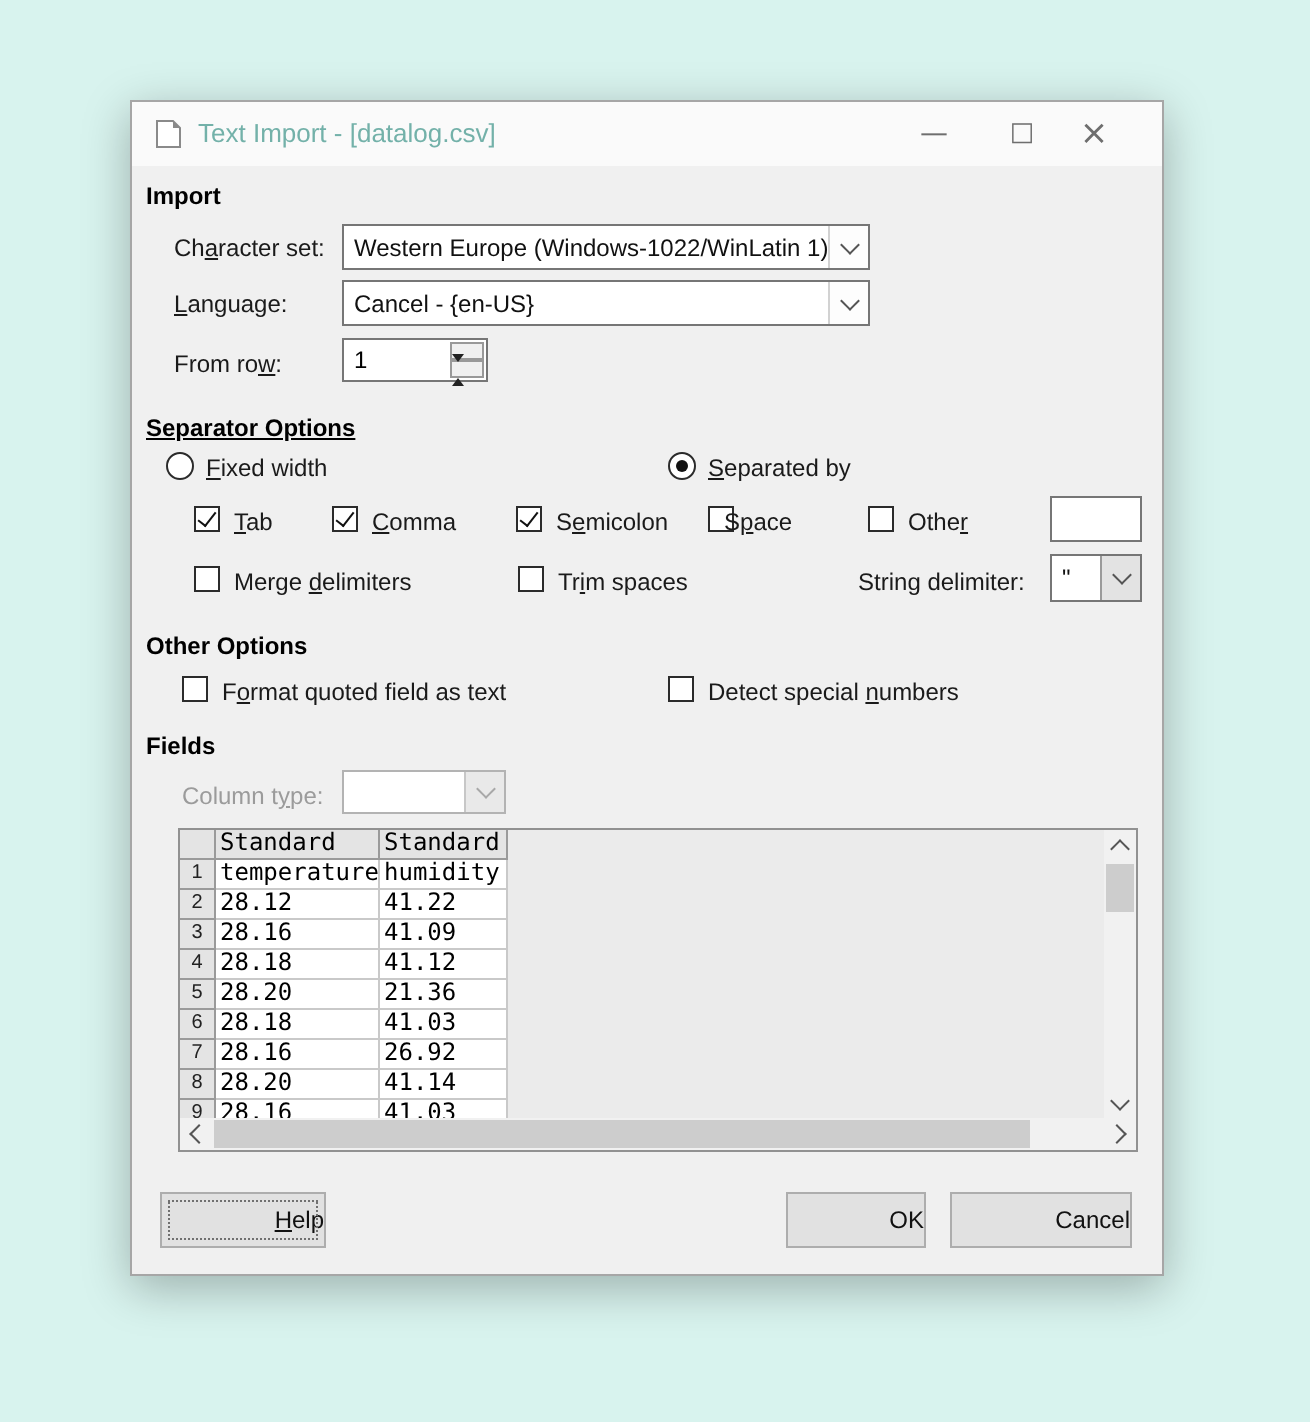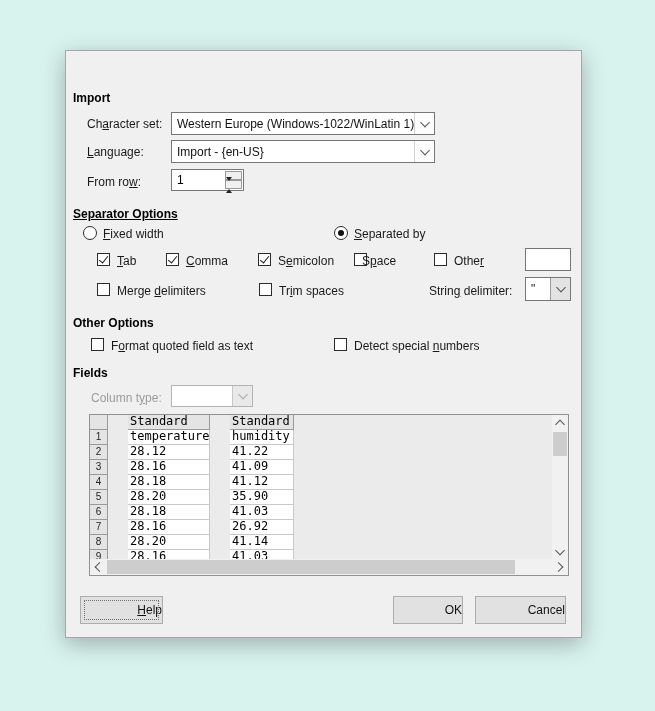--- a/index.html
+++ b/index.html
@@ -61,21 +61,21 @@
         border-radius:50%; box-sizing:border-box; }
   .rb.on::after { content:""; position:absolute; left:3px; top:3px; width:6px; height:6px;
                   background:#111; border-radius:50%; }
 
   .tin { position:absolute; background:#fff; border:1px solid #767676; box-sizing:border-box; }
 
   
   .ptable { position:absolute; left:23px; top:363px; width:480px; height:162px;
             border:1px solid #919191; background:#ebebeb; box-sizing:border-box; overflow:hidden; }
   .grid { position:absolute; left:0; top:0; width:462px; height:144px; overflow:hidden; }
-  .hrow, .grow { display:flex; height:15px;gap:20px; }
+  .hrow, .grow { display:flex; height:15px; }
   .ncell { flex:none; width:18px; background:#e4e4e4; border-right:1px solid #9a9a9a; border-bottom:1px solid #9a9a9a;
            box-sizing:border-box; font-size:10px; text-align:center; line-height:14px; color:#222;
            font-family:"Liberation Sans",sans-serif; }
   .hcell { flex:none; background:#e4e4e4; border-right:1px solid #9a9a9a; border-bottom:1px solid #9a9a9a;
            box-sizing:border-box; font:12px "DejaVu Sans Mono",monospace; line-height:13px; padding-left:2px;
            white-space:nowrap; overflow:hidden; }
   .dcell { flex:none; background:#fff; border-right:1px solid #c9c9c9; border-bottom:1px solid #c9c9c9;
            box-sizing:border-box; font:12px "DejaVu Sans Mono",monospace; line-height:13px; padding-left:2px;
            white-space:nowrap; overflow:hidden; }
   .c1 { width:82px; } .c2 { width:64px; }
@@ -90,34 +90,46 @@
   .pbtn { position:absolute; height:28px; background:#e1e1e1; border:1px solid #adadad; box-sizing:border-box;
           font-size:12px; color:#111; text-align:right; line-height:26px; }
   .pbtn.focus::after { content:""; position:absolute; left:3px; right:3px; top:3px; bottom:3px;
                        border:1px dotted #707070; }
 </style>
 </head>
 <body>
 
 <div class="dialog">
 
+  <div class="titlebar">
+    <span class="doc-icon">
+      <svg width="16" height="16" viewBox="0 0 16 16">
+        <path d="M2.5 1.5 h8 l3.5 3.5 v9.5 h-11.5 z" fill="#ffffff" stroke="#8a8a8a" stroke-width="1"></path>
+        <path d="M10.5 1.5 l3.5 3.5 h-3.5 z" fill="#8a8a8a"></path>
+      </svg>
+    </span>
+    <span class="title">Text Import - [datalog.csv]</span>
+    <span class="winbtn min">—</span>
+    <span class="winbtn max">□</span>
+    <span class="winbtn close">×</span>
+  </div>
 
   <div class="hd" style="left:7px; top:40px;">Import</div>
 
   <span class="lbl" style="left:21px; top:66px;">Ch<u>a</u>racter set:</span>
   <div class="combo" style="left:105px; top:61px; width:264px; height:23px;">
     <span class="val">Western Europe (Windows-1022/WinLatin 1)</span>
     <span class="cbtn">
         <i class="ch down"></i>
       </span>
   </div>
 
   <span class="lbl" style="left:21px; top:94px;text-align:center;"><u>L</u>anguage:</span>
   <div class="combo" style="left:105px; top:89px; width:264px; height:23px;">
-    <span class="val">Import - {en-US}</span>
+    <span class="val">Cancel - {en-US}</span>
     <span class="cbtn">
         <i class="ch down"></i>
       </span>
   </div>
 
   <span class="lbl" style="left:21px; top:124px;">From ro<u>w</u>:</span>
   <div class="spin">
     <span class="val">1</span>
     <span class="sbtns">
       <span class="sb up"><i class="tri-up"></i></span>
@@ -195,21 +207,21 @@
             <div class="dcell c2">41.09</div>
           </div>
           <div class="grow">
             <div class="ncell">4</div>
             <div class="dcell c1">28.18</div>
             <div class="dcell c2">41.12</div>
           </div>
           <div class="grow">
             <div class="ncell">5</div>
             <div class="dcell c1">28.20</div>
-            <div class="dcell c2">35.90</div>
+            <div class="dcell c2">21.36</div>
           </div>
           <div class="grow">
             <div class="ncell">6</div>
             <div class="dcell c1">28.18</div>
             <div class="dcell c2">41.03</div>
           </div>
           <div class="grow">
             <div class="ncell">7</div>
             <div class="dcell c1">28.16</div>
             <div class="dcell c2">26.92</div>

